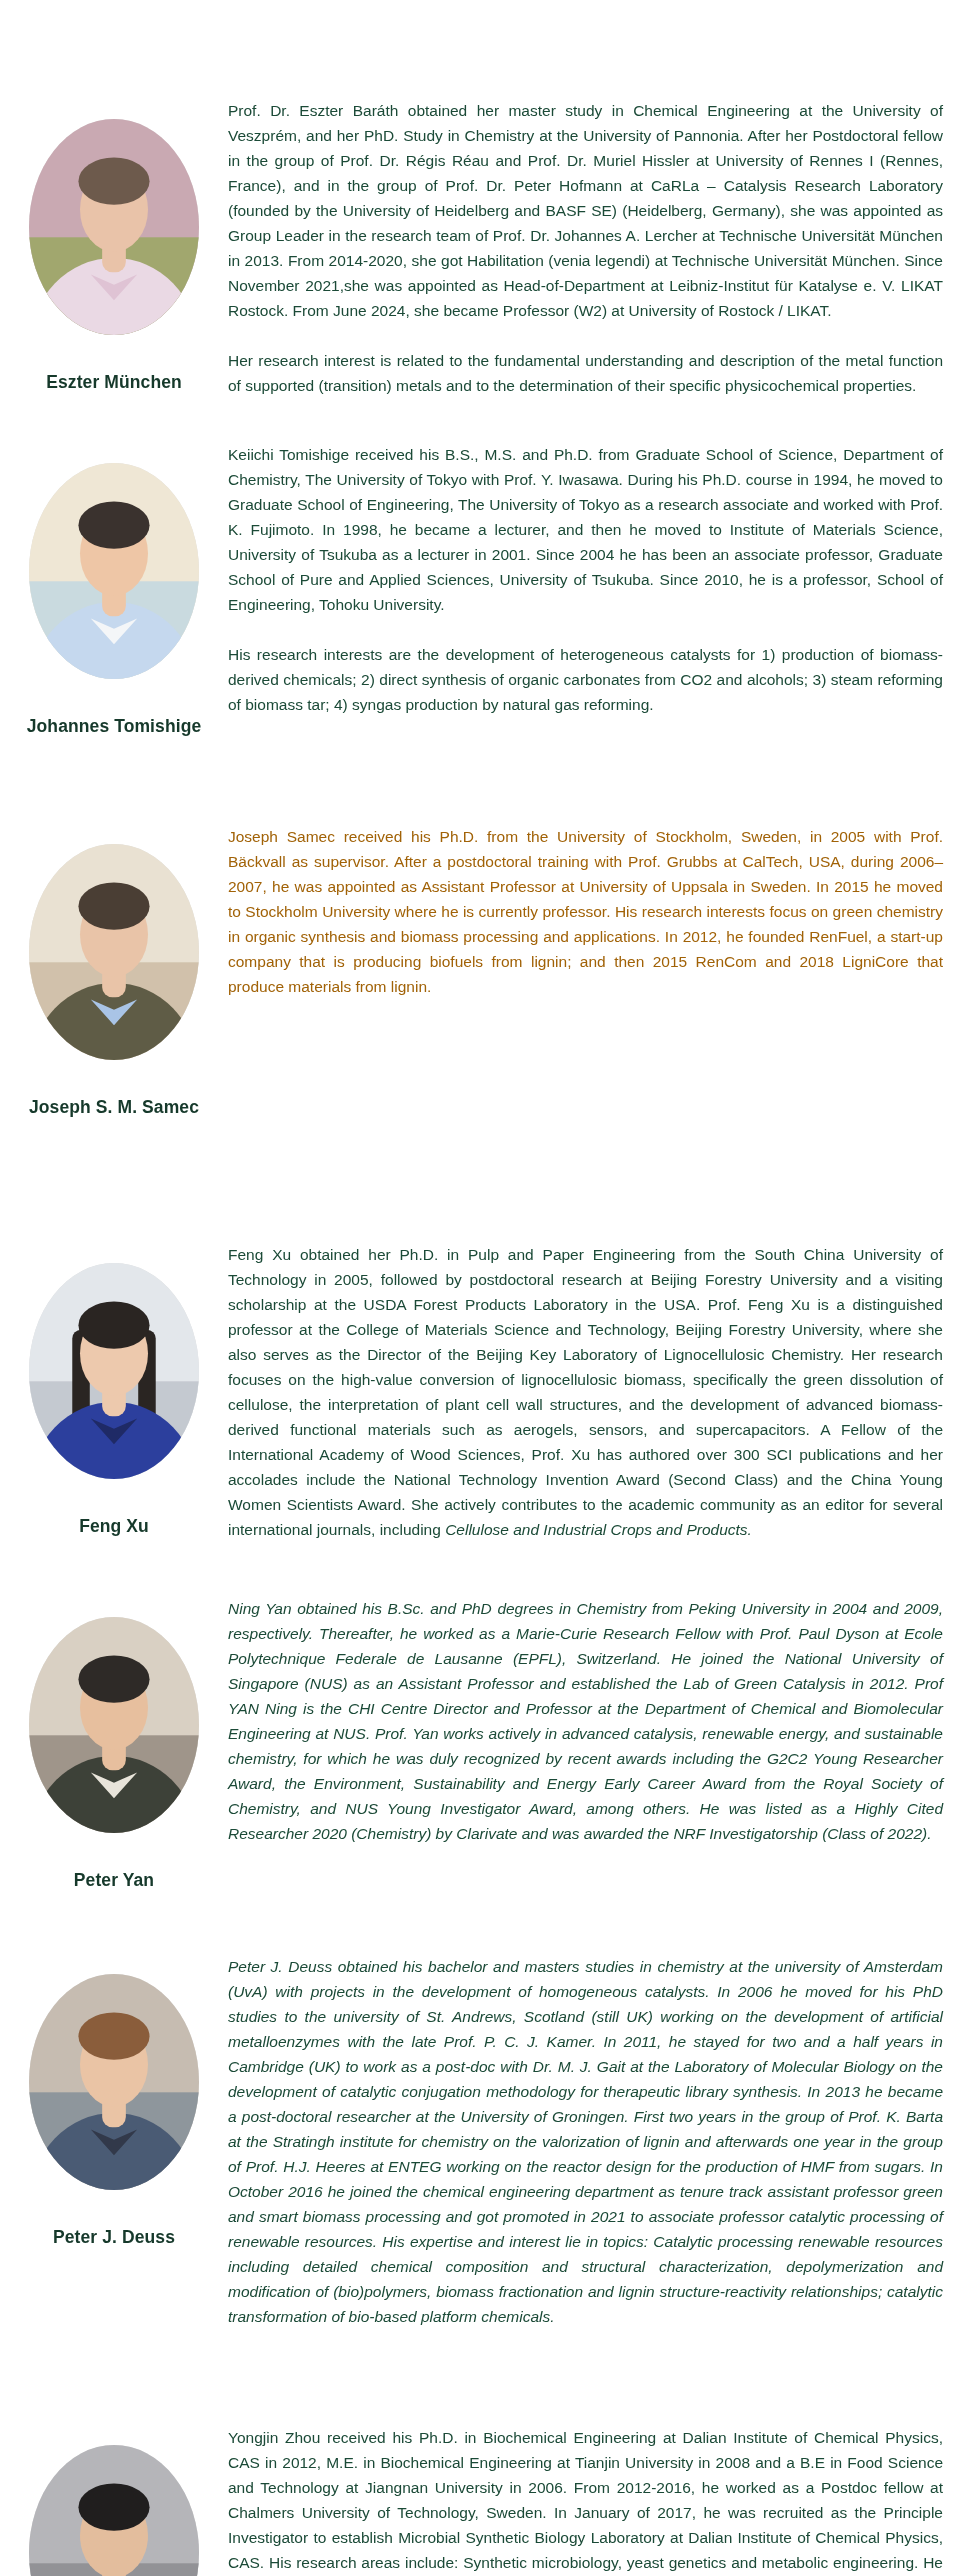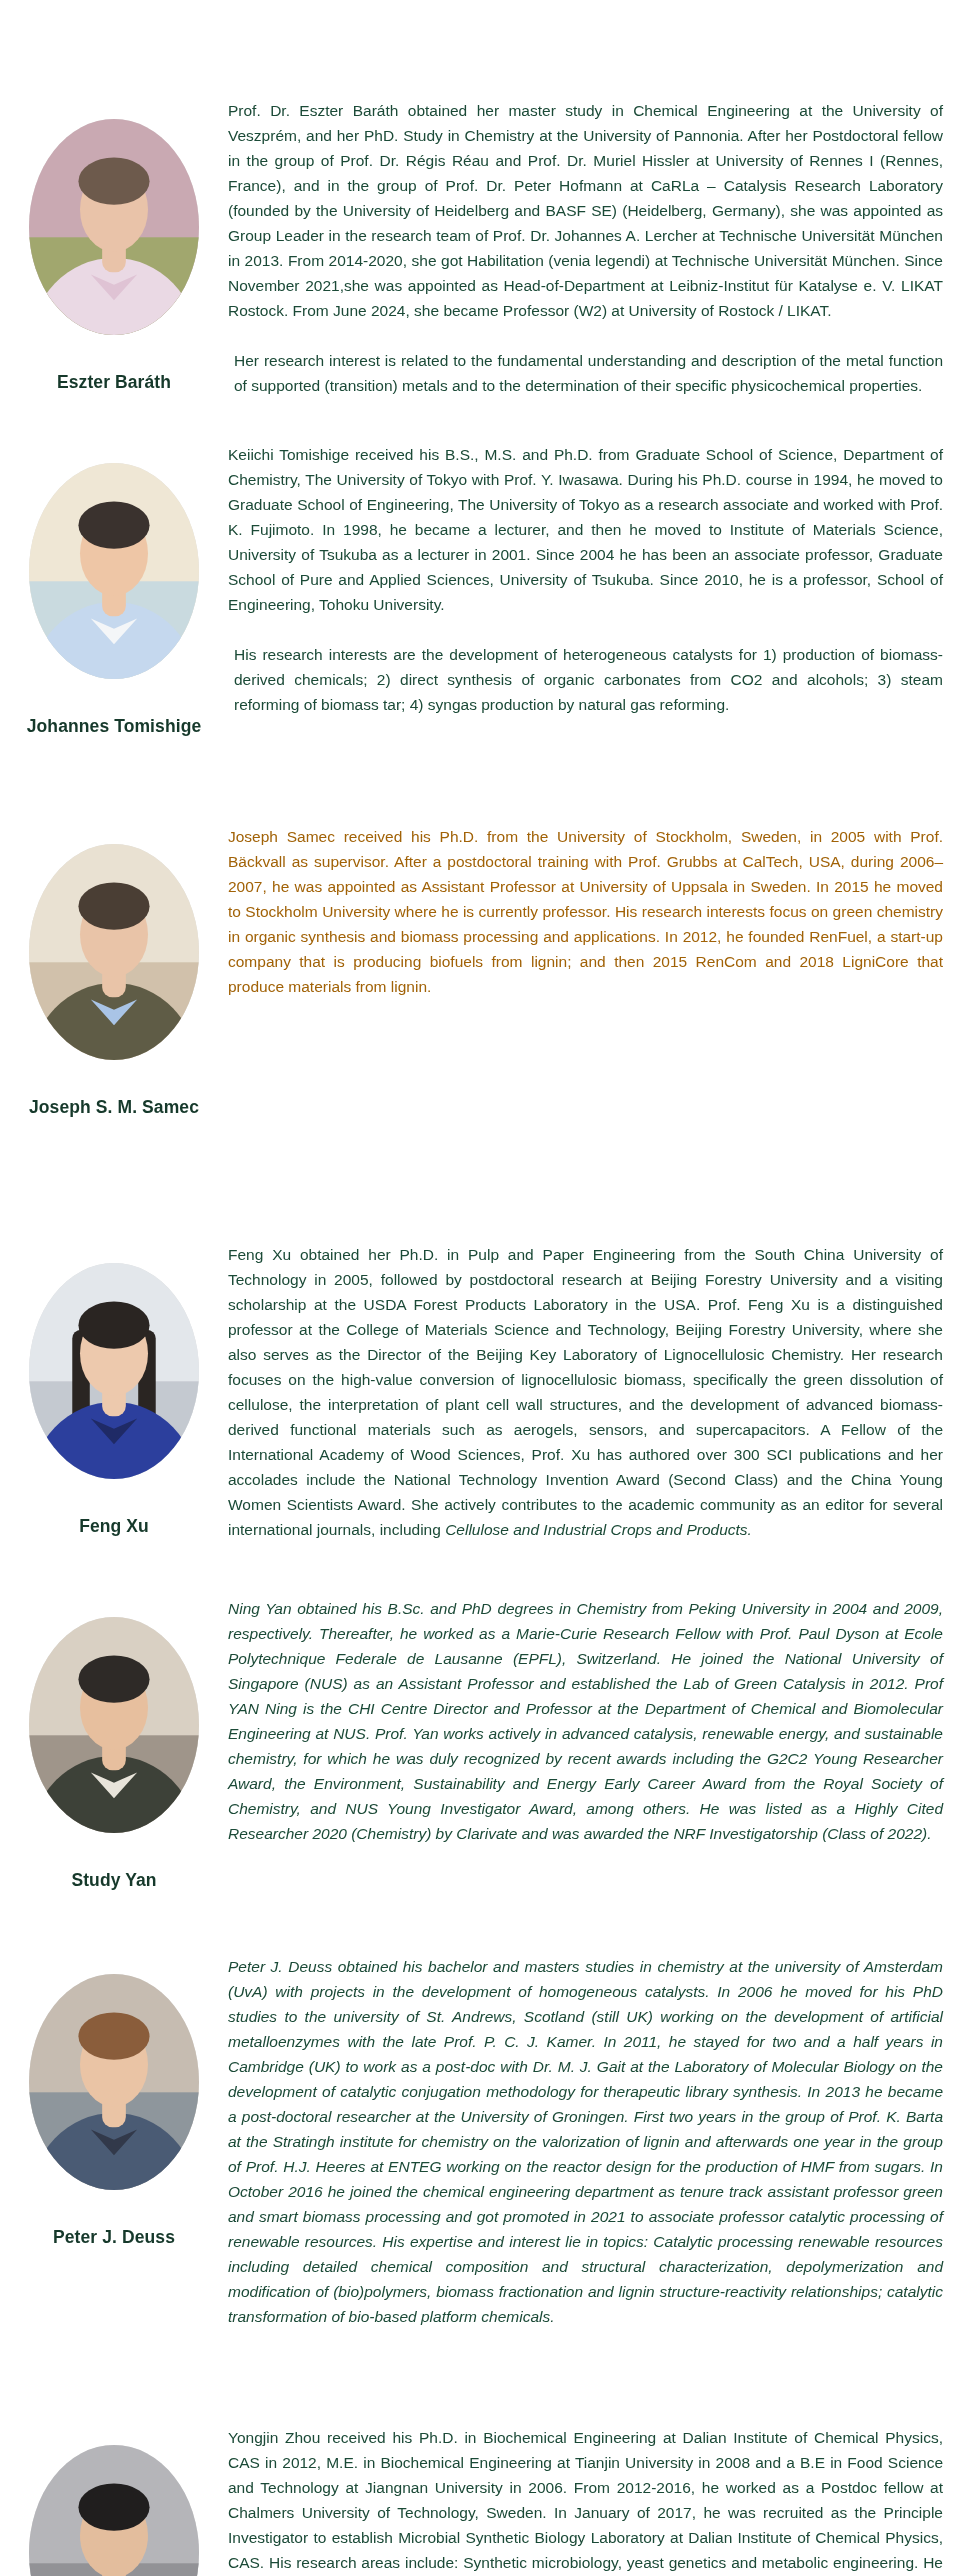--- a/index.html
+++ b/index.html
@@ -22,21 +22,21 @@
   .person-name {
     margin-top:37px; font-size:17.5px; font-weight:600;
     letter-spacing:0.1px; white-space:nowrap; text-align:center;
   }
   .bio-text {
     flex:1 1 auto; padding-right:38px;
     font-size:15.5px; line-height:25px; text-align:justify;
     text-justify:inter-word;
   }
   .bio-text p { margin:0; }
-  .bio-text p + p { margin-top:25px;margin-left:6px; }
+  .bio-text p + p { margin-top:25px; }
   .it { font-style:italic; }
   
   .bio:nth-of-type(1){ margin-bottom:44px; }
   .bio:nth-of-type(2){ margin-bottom:87px; }
   .bio:nth-of-type(3){ margin-bottom:124px; }
   .bio:nth-of-type(4){ margin-bottom:54px; }
   .bio:nth-of-type(5){ margin-bottom:63px; }
   .bio:nth-of-type(6){ margin-bottom:96px; }
   .bio:nth-of-type(7){ margin-bottom:95px; }
   .bio:nth-of-type(8){ margin-bottom:103px; }
@@ -55,21 +55,21 @@
           <rect class="av-bg2" x="0" y="230" width="330" height="190" opacity="0.75" fill="#93a757"></rect>
           <rect class="av-hair-l long-hair" x="84" y="130" width="34" height="180" rx="17" fill="#6d5a4c" style="display: none;"></rect>
           <rect class="av-hair-r long-hair" x="212" y="130" width="34" height="180" rx="17" fill="#6d5a4c" style="display: none;"></rect>
           <ellipse class="av-body" cx="165" cy="438" rx="162" ry="168" fill="#ead9e4"></ellipse>
           <path class="av-collar" d="M120 302 L165 352 L210 302 L165 322 Z" fill="#dfc3d4"></path>
           <rect class="av-neck" x="142" y="232" width="46" height="66" rx="20" fill="#e9c3a9"></rect>
           <ellipse class="av-head" cx="165" cy="176" rx="66" ry="82" fill="#e9c3a9"></ellipse>
           <ellipse class="av-hair" cx="165" cy="121" rx="69" ry="46" fill="#6d5a4c"></ellipse>
         </svg>
       </div>
-      <div class="person-name" style="color: rgb(22, 57, 43);">Eszter Baráth</div>
+      <div class="person-name" style="color: rgb(22, 57, 43);">Eszter München</div>
     </div>
     <div class="bio-text" style="color: rgb(27, 74, 55);">
           <p><span>Prof. Dr. Eszter Baráth obtained her master study in Chemical Engineering at the University of Veszprém, and her PhD. Study in Chemistry at the University of Pannonia. After her Postdoctoral fellow in the group of Prof. Dr. Régis Réau and Prof. Dr. Muriel Hissler at University of Rennes I (Rennes, France), and in the group of Prof. Dr. Peter Hofmann at CaRLa – Catalysis Research Laboratory (founded by the University of Heidelberg and BASF SE) (Heidelberg, Germany), she was appointed as Group Leader in the research team of Prof. Dr. Johannes A. Lercher at Technische Universität München in 2013. From 2014-2020, she got Habilitation (venia legendi) at Technische Universität München. Since November 2021,she was appointed as Head-of-Department at Leibniz-Institut für Katalyse e. V. LIKAT Rostock. From June 2024, she became Professor (W2) at University of Rostock / LIKAT.</span></p>
           <p><span>Her research interest is related to the fundamental understanding and description of the metal function of supported (transition) metals and to the determination of their specific physicochemical properties.</span></p>
         </div>
   </section>
 
   <section class="bio">
     <div class="bio-left">
       <div class="photo">
@@ -145,21 +145,21 @@
           <rect class="av-bg2" x="0" y="230" width="330" height="190" opacity="0.75" fill="#8b8177"></rect>
           <rect class="av-hair-l long-hair" x="84" y="130" width="34" height="180" rx="17" fill="#2e2a27" style="display: none;"></rect>
           <rect class="av-hair-r long-hair" x="212" y="130" width="34" height="180" rx="17" fill="#2e2a27" style="display: none;"></rect>
           <ellipse class="av-body" cx="165" cy="438" rx="162" ry="168" fill="#3d4138"></ellipse>
           <path class="av-collar" d="M120 302 L165 352 L210 302 L165 322 Z" fill="#e8e4da"></path>
           <rect class="av-neck" x="142" y="232" width="46" height="66" rx="20" fill="#e7bf9e"></rect>
           <ellipse class="av-head" cx="165" cy="176" rx="66" ry="82" fill="#e7bf9e"></ellipse>
           <ellipse class="av-hair" cx="165" cy="121" rx="69" ry="46" fill="#2e2a27"></ellipse>
         </svg>
       </div>
-      <div class="person-name" style="color: rgb(22, 57, 43);">Study Yan</div>
+      <div class="person-name" style="color: rgb(22, 57, 43);">Peter Yan</div>
     </div>
     <div class="bio-text" style="color: rgb(27, 74, 55); font-style: italic;">
           <p><span>Ning Yan obtained his B.Sc. and PhD degrees in Chemistry from Peking University in 2004 and 2009, respectively. Thereafter, he worked as a Marie-Curie Research Fellow with Prof. Paul Dyson at Ecole Polytechnique Federale de Lausanne (EPFL), Switzerland. He joined the National University of Singapore (NUS) as an Assistant Professor and established the Lab of Green Catalysis in 2012. Prof YAN Ning is the CHI Centre Director and Professor at the Department of Chemical and Biomolecular Engineering at NUS. Prof. Yan works actively in advanced catalysis, renewable energy, and sustainable chemistry, for which he was duly recognized by recent awards including the G2C2 Young Researcher Award, the Environment, Sustainability and Energy Early Career Award from the Royal Society of Chemistry, and NUS Young Investigator Award, among others. He was listed as a Highly Cited Researcher 2020 (Chemistry) by Clarivate and was awarded the NRF Investigatorship (Class of 2022).</span></p>
         </div>
   </section>
 
   <section class="bio">
     <div class="bio-left">
       <div class="photo">
         <svg viewBox="0 0 330 420" preserveAspectRatio="xMidYMid slice" aria-hidden="true">

